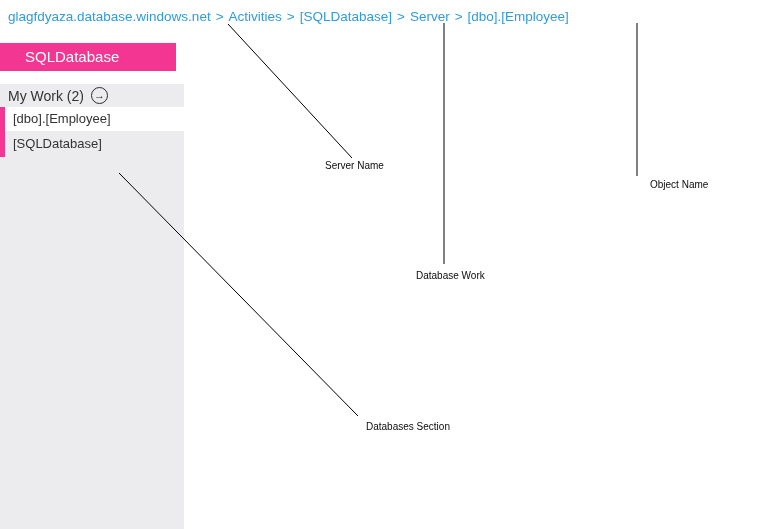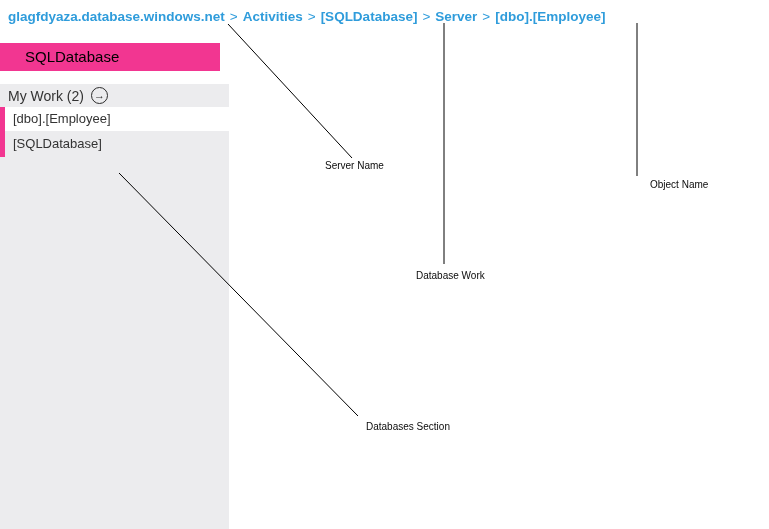--- a/index.html
+++ b/index.html
@@ -7,32 +7,32 @@
     width:769px; height:529px; position:relative; overflow:hidden;
     background:#ffffff;
     font-family:"Liberation Sans", sans-serif;
   }
 
   
   .breadcrumb {
     position:absolute; top:9px; left:8px;
     font-size:13.5px; color:#2F9CDB; white-space:nowrap;
   }
-  .crumb { cursor:pointer;font-weight:bold; }
+  .crumb { cursor:pointer; }
   .crumb-sep { margin:0 5px; }
 
   
   .sidebar-header {
-    position:absolute; top:43px; left:0; width:220px; height:28px;
-    background:#F23691; color:#000000;
+    position:absolute; top:43px; left:0; width:176px; height:28px;
+    background:#F23691; color:#ffffff;
     font-size:15px; line-height:28px; padding-left:25px;
     box-sizing:border-box;
   }
   .sidebar-body {
-    position:absolute; top:84px; left:0; width:229px; height:445px;
+    position:absolute; top:84px; left:0; width:184px; height:445px;
     background:#ECECEE;
   }
   .mywork {
     height:23px; display:flex; align-items:center;
     padding-left:8px; gap:7px;
     font-size:14px; color:#333333; cursor:pointer;
   }
   .circle-arrow {
     width:15px; height:15px; border:1px solid #2b2b2b; border-radius:50%;
     display:flex; align-items:center; justify-content:center;

